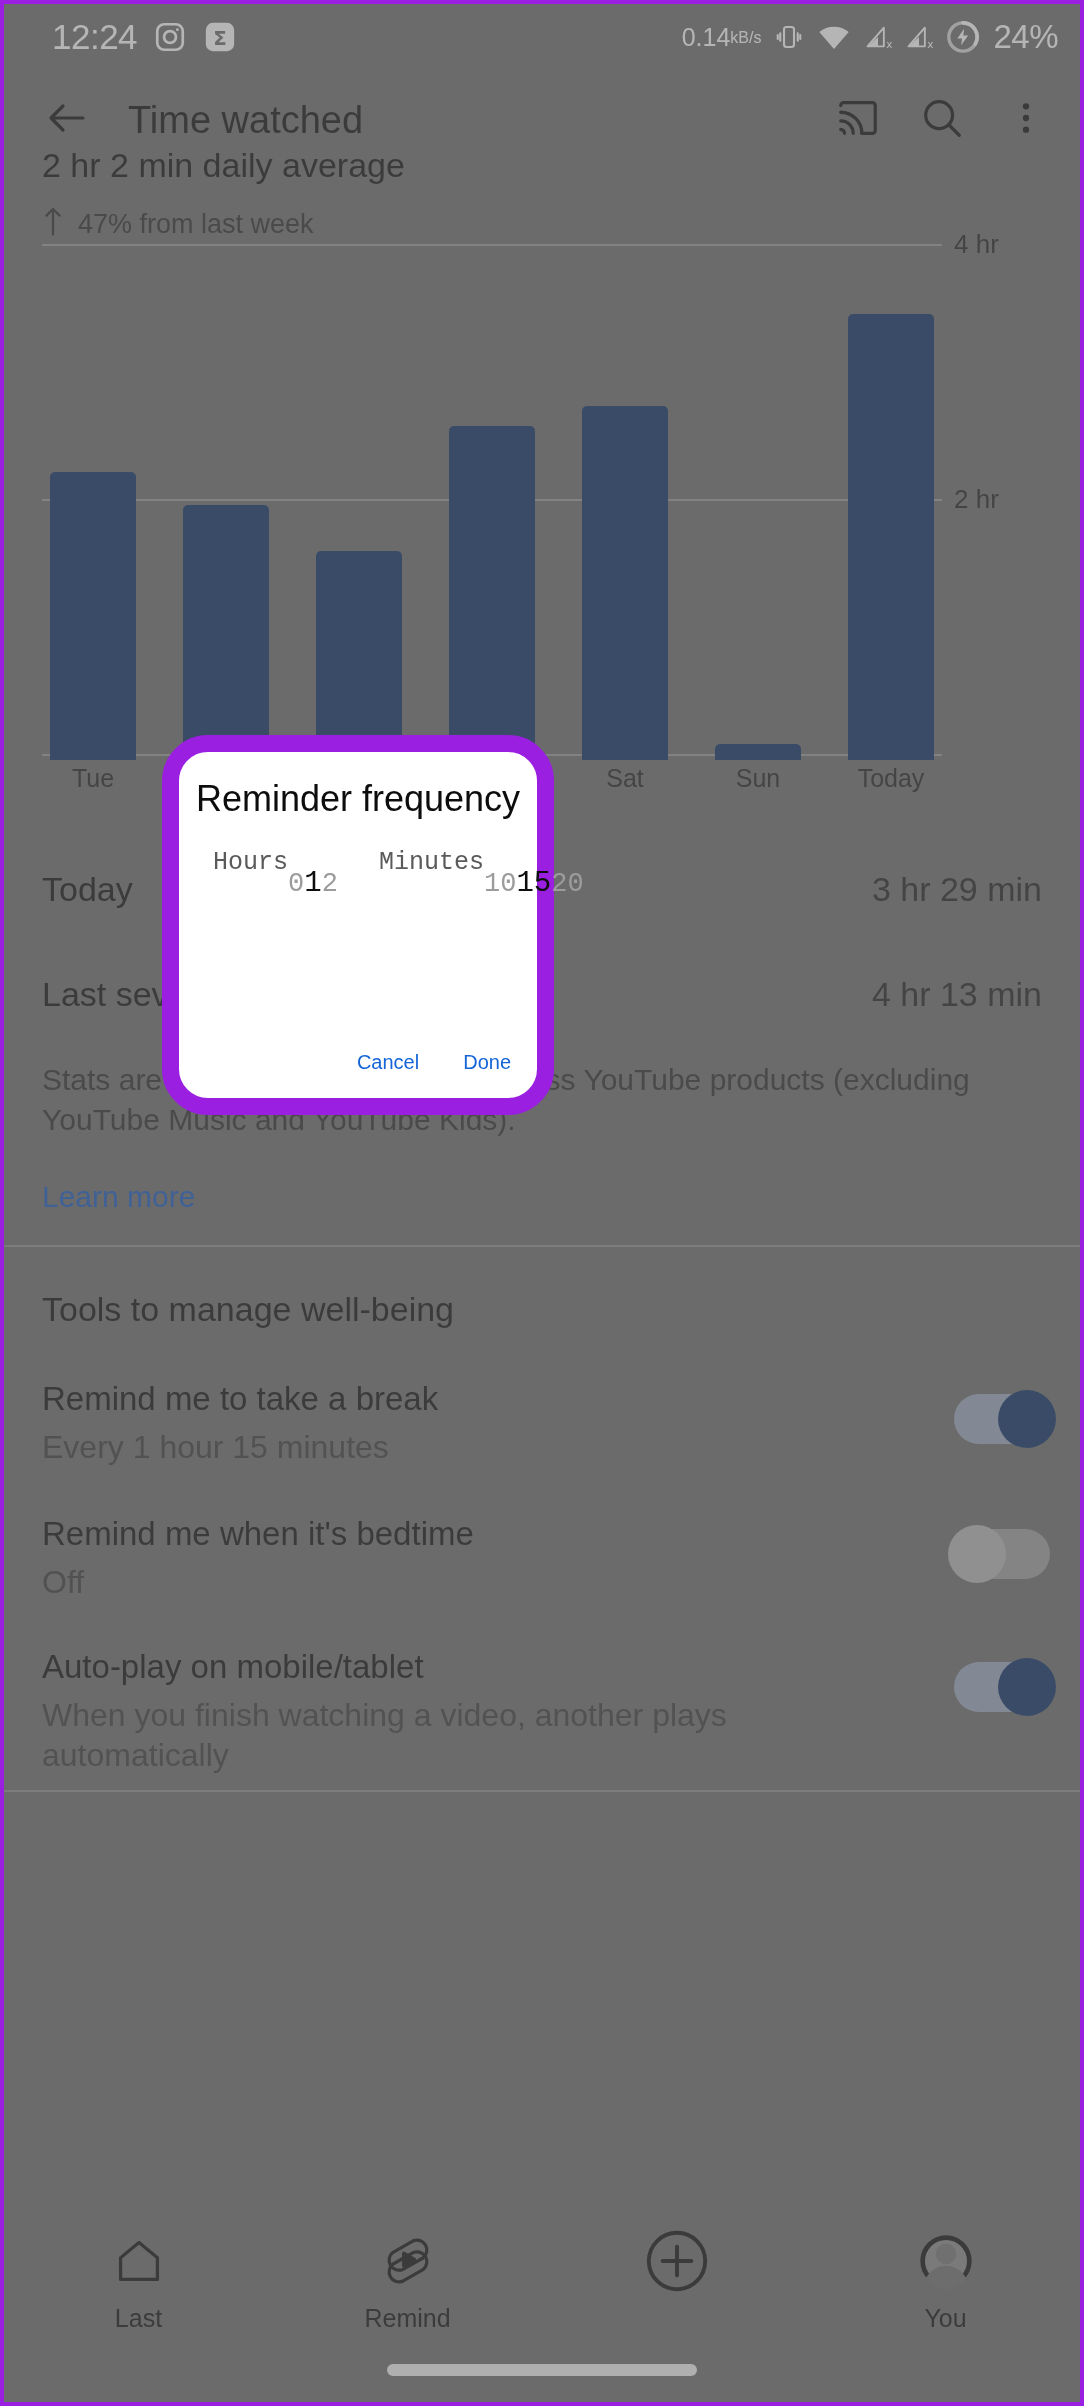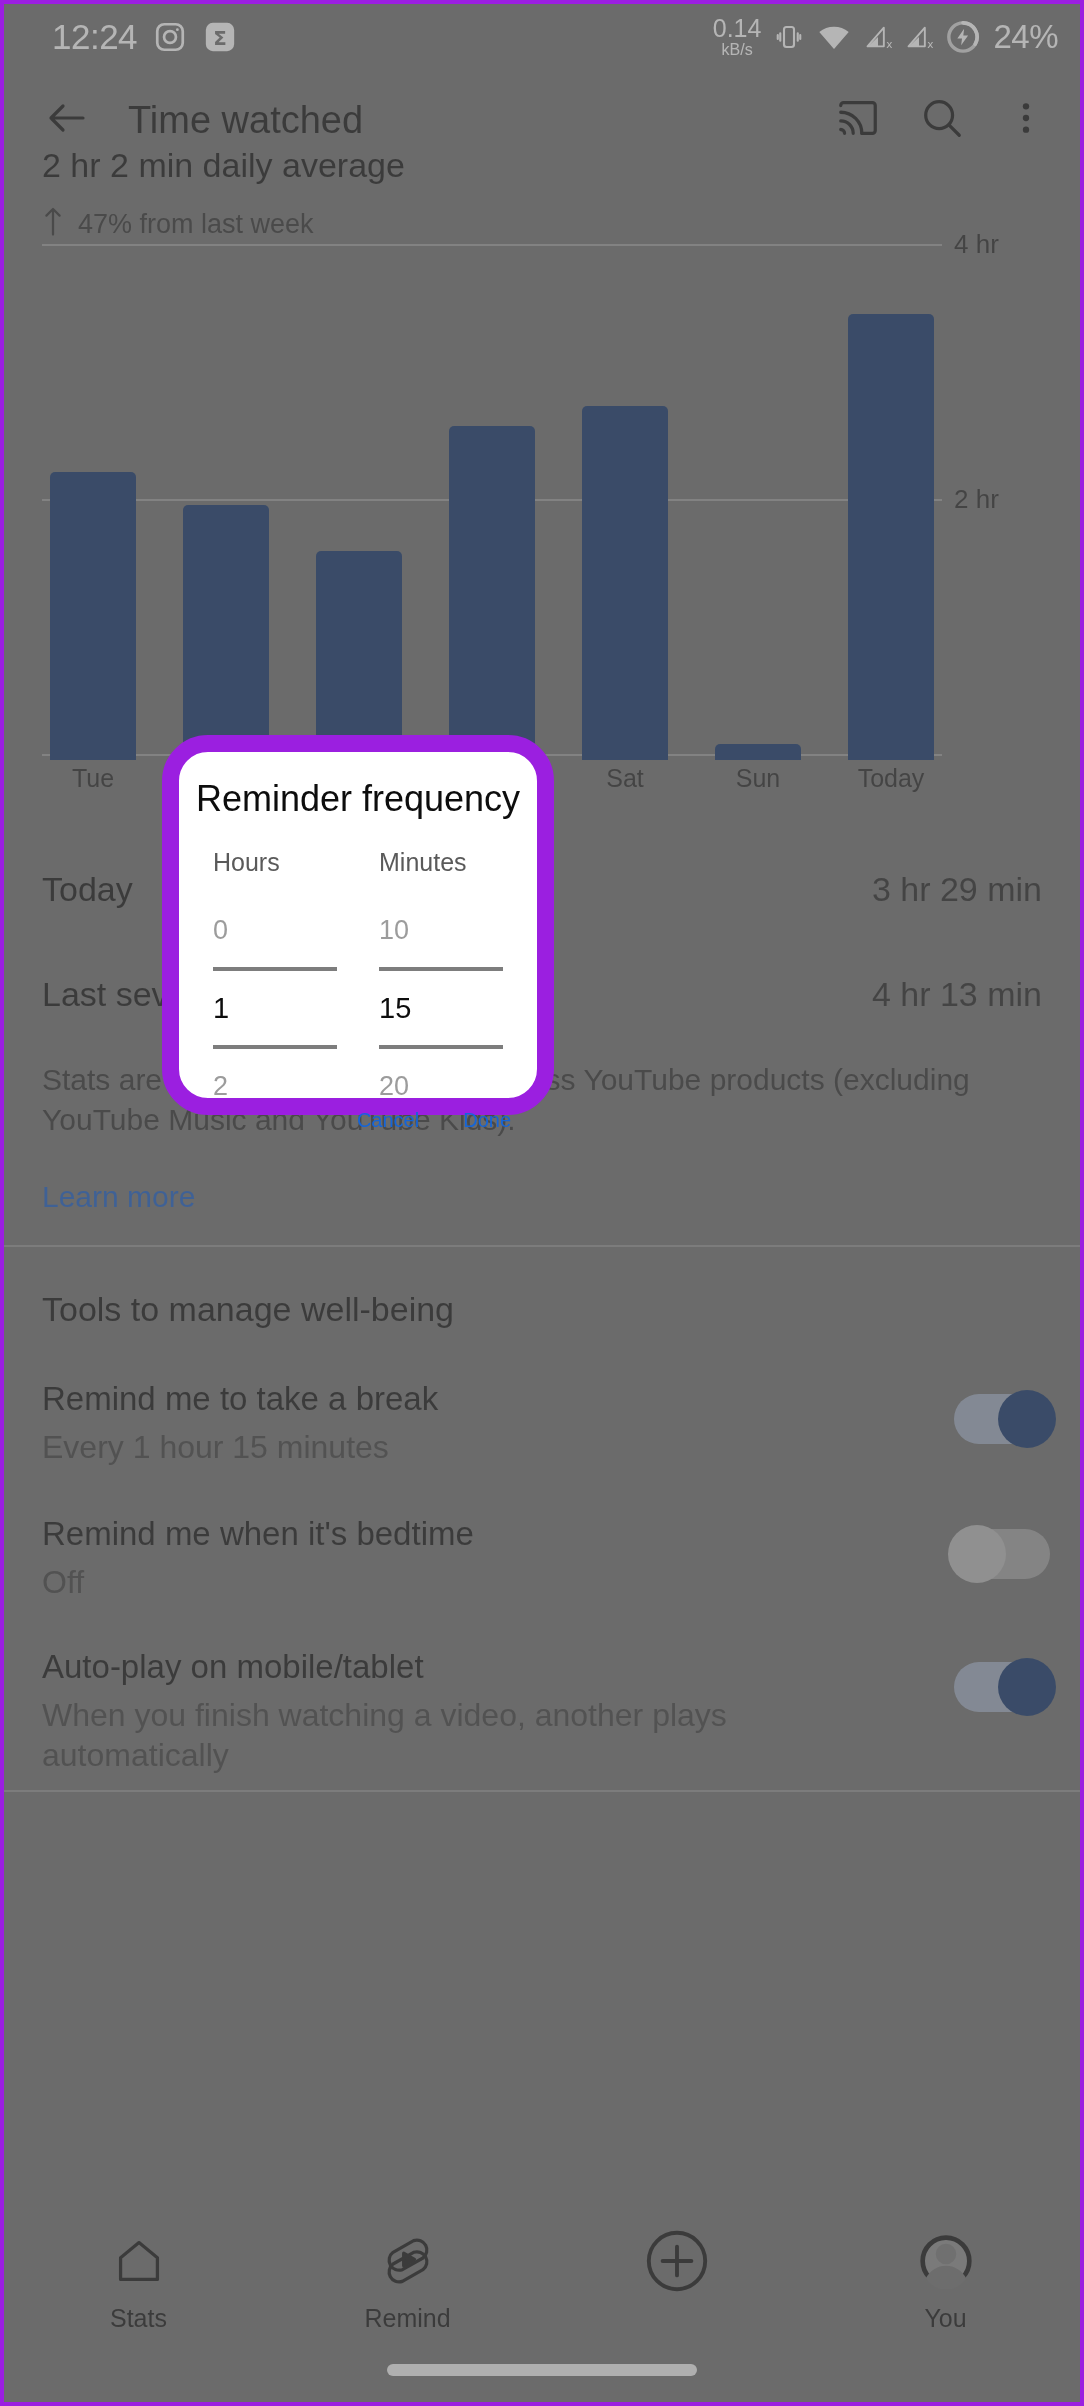--- a/index.html
+++ b/index.html
@@ -47,21 +47,21 @@
   #status-left { display: flex; align-items: center; gap: 16px; }
   #clock { font-size: 35px; font-weight: 500; letter-spacing: -0.5px; }
   .status-icon { display: inline-flex; align-items: center; }
   #status-right {
     margin-left: auto;
     display: flex;
     align-items: center;
     gap: 13px;
   }
   #net-speed {
-    display: flex; flex-direction: column;
+    display: flex; flex-direction: row;
     align-items: center; line-height: 1;
   }
   #net-speed .num { font-size: 25px; font-weight: 500; }
   #net-speed .unit { font-size: 16px; font-weight: 400; margin-top: 1px; }
   #battery-pct { font-size: 33px; font-weight: 500; letter-spacing: -0.5px; }
 
   
   #app-bar {
     position: absolute;
     top: 66px; left: 0; right: 0;
@@ -279,21 +279,21 @@
     color: #0d0d0d;
     margin-bottom: 28px;
     white-space: nowrap;
   }
   #pickers {
     display: flex;
     gap: 42px;
     justify-content: center;
     width: 100%;
   }
-  .picker { width: 124px; display: flex; flex-direction: column; align-items: flex-start; }
+  .picker { width: 124px; display: flex; flex-direction: row; align-items: flex-end; font-family: Liberation Mono, monospace; }
   .picker-label { font-size: 25px; color: #5a5a5a; margin-bottom: 30px; }
   .picker-value {
     font-size: 27px;
     color: #9c9c9c;
     height: 46px;
     line-height: 46px;
   }
   .picker-value.selected { color: #0d0d0d; font-size: 29px; }
   .picker-rule { width: 100%; height: 4px; background: #7d7d7d; margin: 14px 0; }
   #dialog-actions {
@@ -523,21 +523,21 @@
       <div class="divider" id="divider-2"></div>
     </div>
 
     <div id="bottom-nav">
       <div class="nav-item">
         <span class="nav-icon">
           <svg width="52" height="52" viewBox="0 0 24 24" fill="none" stroke="#0d0d0d" stroke-width="1.5" stroke-linejoin="round">
             <path d="M3.5 10.5 12 3.5l8.5 7v10h-17Z"></path>
           </svg>
         </span>
-        <span class="nav-label">Stats</span>
+        <span class="nav-label">Last</span>
       </div>
       <div class="nav-item">
         <span class="nav-icon">
           <svg width="52" height="52" viewBox="0 0 24 24" fill="none" stroke="#0d0d0d" stroke-width="1.5" stroke-linejoin="round">
             <path d="M14.6 2.6a4.6 4.6 0 0 1 4.3 8l-9.5 5.4a4.6 4.6 0 0 1-4.3-8Z"></path>
             <path d="M10 8.4l5 2.9-5 2.9Z" fill="#0d0d0d"></path>
             <path d="M9.4 21.4a4.6 4.6 0 0 1-4.3-8l9.5-5.4a4.6 4.6 0 0 1 4.3 8Z"></path>
           </svg>
         </span>
         <span class="nav-label">Remind</span>

